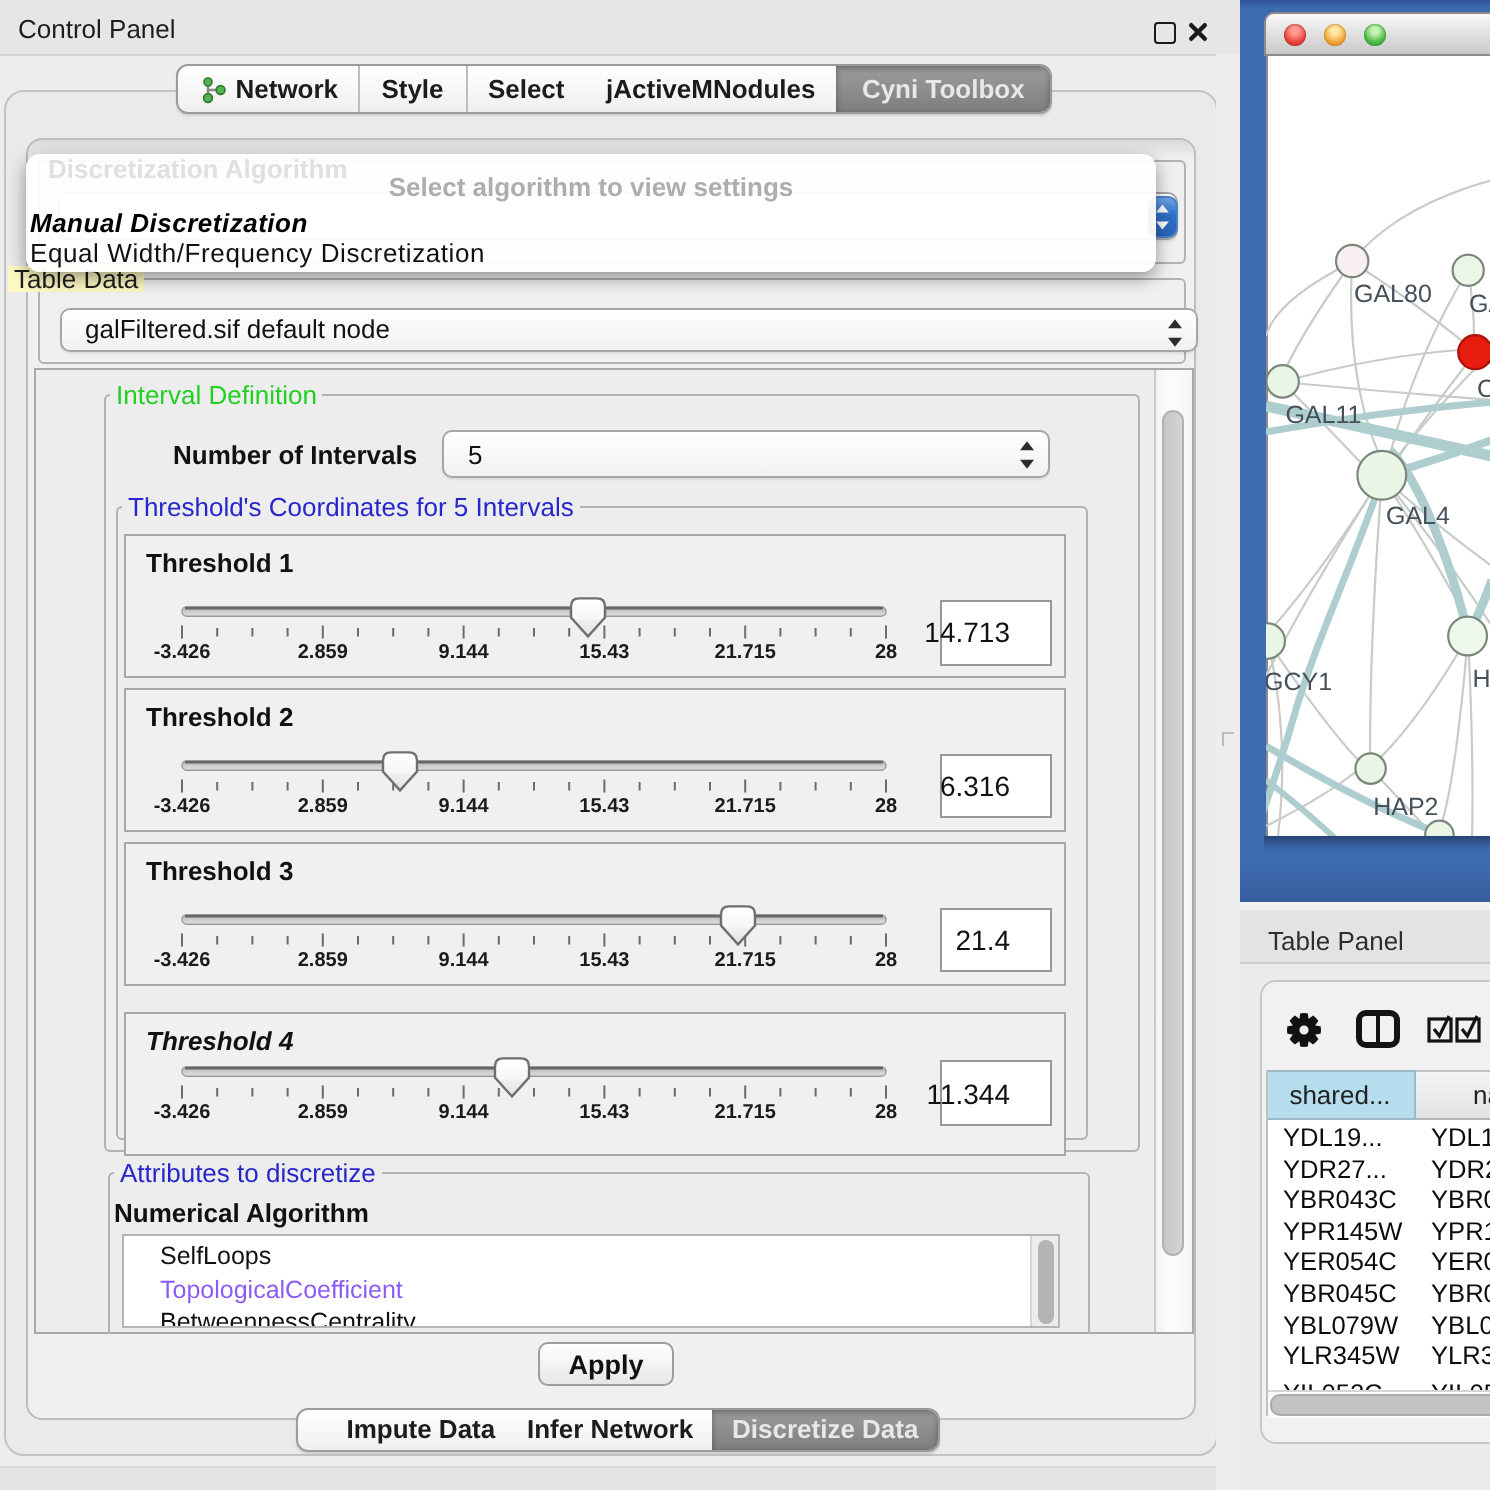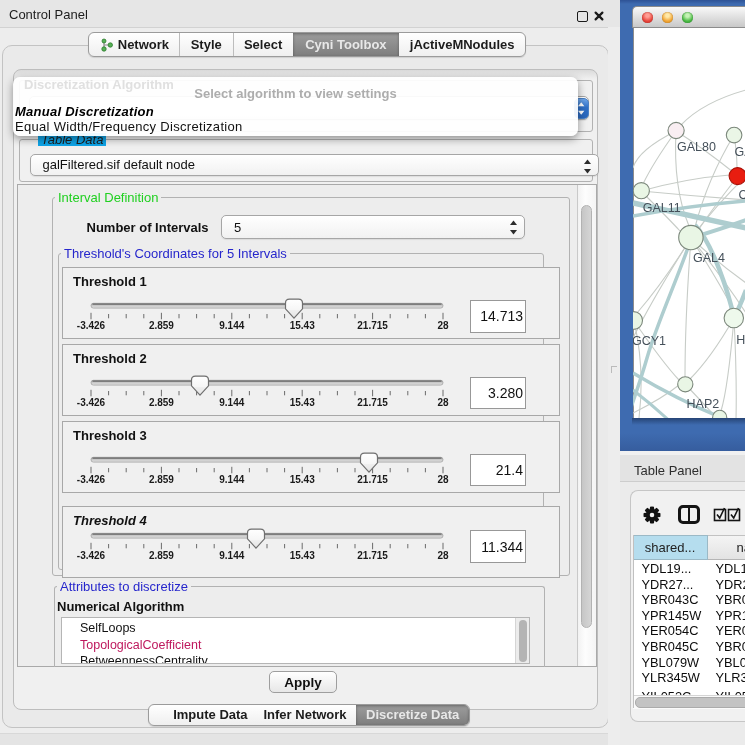--- a/index.html
+++ b/index.html
@@ -5,23 +5,23 @@
 html,body{margin:0;padding:0;}
 body{width:745px;height:745px;position:relative;overflow:hidden;background:#ededed;font-family:"Liberation Sans",sans-serif;}
 .abs{position:absolute;}
 .seg{position:absolute;border:1px solid #9b9b9b;border-radius:6px;background:linear-gradient(#ffffff,#efefef);box-shadow:0 1px 1px rgba(0,0,0,0.12);display:flex;overflow:hidden;}
 .seg .it{font-size:13px;font-weight:600;color:#1c1c1c;display:flex;align-items:center;justify-content:center;white-space:nowrap;}
 .seg .sel{background:linear-gradient(#9d9d9d,#7e7e7e);color:#e8e8e8;box-shadow:inset 0 1px 3px rgba(0,0,0,0.35);}
 .seg .dv{width:1px;background:#bdbdbd;margin:0;}
 .gbox{position:absolute;border:1px solid #b2b2b2;border-radius:3px;}
 .gtitle{position:absolute;font-size:13px;line-height:13px;padding:0 3px;}
 .combo{position:absolute;background:linear-gradient(#ffffff,#f1f1f1);border:1px solid #a6a6a6;border-radius:5px;font-size:13px;color:#111;display:flex;align-items:center;box-shadow:inset 0 1px 0 rgba(255,255,255,.8),0 1px 1px rgba(0,0,0,0.08);}
-.tpanel{position:absolute;border:1px solid #a8a8a8;background:#f0f0f0;padding-left:27px;}
+.tpanel{position:absolute;border:1px solid #a8a8a8;background:#f0f0f0;}
 .tpanel .tt{position:absolute;left:10px;top:6px;font-size:13px;font-weight:bold;color:#111;}
-.vbox{position:absolute;background:#fff;border:1px solid #989898;font-size:14px;color:#111;text-align:center;padding-right:2px;box-sizing:border-box;display:flex;align-items:center;justify-content:flex-end;}
+.vbox{position:absolute;background:#fff;border:1px solid #989898;font-size:14px;color:#111;text-align:center;padding-right:20px;box-sizing:border-box;display:flex;align-items:center;justify-content:flex-end;}
 </style>
 </head>
 <body>
 
 <div class="abs" style="left:0;top:0;width:620px;height:27px;background:#e6e6e6;border-bottom:1px solid #d2d2d2;"></div>
 <div class="abs" style="left:9px;top:7px;font-size:13px;color:#1d1d1d;">Control Panel</div>
 <div class="abs" style="left:577px;top:11px;width:9px;height:9px;border:1.6px solid #1a1a1a;border-radius:2px;"></div>
 <svg class="abs" style="left:594px;top:11px;" width="10" height="10" viewBox="0 0 10 10">
     <path d="M1.6 1.6L8.4 8.4M8.4 1.6L1.6 8.4" stroke="#1a1a1a" stroke-width="2.2" stroke-linecap="round"></path>
   </svg>
@@ -34,35 +34,35 @@
  <div class="it" style="width:90px;"><svg width="15" height="16" viewBox="0 0 15 16" style="margin-right:4px;">
         <path d="M5 4.5V12M5 8H11" stroke="#8a8a8a" stroke-width="1.2" fill="none"></path>
         <circle cx="5" cy="4" r="2" fill="#55b155" stroke="#2c7a2c" stroke-width="0.8"></circle>
         <circle cx="5" cy="12" r="2.2" fill="#55b155" stroke="#2c7a2c" stroke-width="0.8"></circle>
         <circle cx="11.3" cy="8" r="2.2" fill="#55b155" stroke="#2c7a2c" stroke-width="0.8"></circle>
       </svg>Network</div>
  <div class="dv"></div>
  <div class="it" style="width:53px;">Style</div>
  <div class="dv"></div>
  <div class="it" style="width:59px;">Select</div>
+ <div class="it" style="width:126px;">jActiveMNodules</div>
  <div class="it sel" style="width:107px;">Cyni Toolbox</div>
- <div class="it" style="width:126px;">jActiveMNodules</div>
 </div>
 
 <div class="gbox" style="left:19px;top:80px;width:572px;height:50px;"></div>
 <div class="combo" style="left:29px;top:96px;width:558px;height:22px;"></div>
 <div class="abs" style="left:574px;top:98px;width:14.5px;height:21px;border-radius:5px;background:linear-gradient(#6ea6ea,#2f6fc5 45%,#2a66ba);border:1px solid #4a80c4;box-sizing:border-box;">
  <svg width="12.5" height="19" viewBox="0 0 12.5 19">
       <path d="M6.2 3.2L9.4 7.2H3Z" fill="#fff"></path>
       <path d="M6.2 15.8L3 11.8H9.4Z" fill="#fff"></path>
     </svg>
 </div>
 
 <div class="gbox" style="left:19px;top:139px;width:572px;height:41px;"></div>
-<div class="gtitle" style="left:38px;top:133px;background:#0ea5e9;color:#1d1d1d;font-style:italic;">Table Data</div>
+<div class="gtitle" style="left:4px;top:133px;background:#fef9c3;color:#1d1d1d;">Table Data</div>
 <div class="combo" style="left:29.5px;top:153.5px;width:555.5px;height:20.5px;padding-left:12px;">galFiltered.sif default node
  <svg style="position:absolute;right:5px;top:3px;" width="11" height="17" viewBox="0 0 11 17">
       <path d="M5.5 1.6L9 6.1H2Z" fill="#2c2c2c"></path>
       <path d="M5.5 15.4L2 10.9H9Z" fill="#2c2c2c"></path>
     </svg>
 </div>
 
 <div class="abs" style="left:13px;top:77px;width:565px;height:59px;background:rgba(255,255,255,0.93);border-radius:7px;box-shadow:0 3px 9px rgba(0,0,0,0.40);"></div>
 <div class="abs" style="left:24px;top:77px;font-size:13px;font-weight:bold;color:#e0e0e0;">Discretization Algorithm</div>
 <div class="abs" style="left:13px;top:85.5px;width:565px;text-align:center;font-size:13px;font-weight:600;color:#adadad;">Select algorithm to view settings</div>
@@ -122,21 +122,21 @@
     <path d="M25.5 10.1H374.5" stroke="#676767" stroke-width="1.3" fill="none"></path>
     <path d="M24.0 18.8V25.3M41.6 20V24.3M59.2 20V24.3M76.8 20V24.3M94.4 18.8V25.3M112.0 20V24.3M129.6 20V24.3M147.2 20V24.3M164.8 18.8V25.3M182.4 20V24.3M200.0 20V24.3M217.6 20V24.3M235.2 18.8V25.3M252.8 20V24.3M270.4 20V24.3M288.0 20V24.3M305.6 18.8V25.3M323.2 20V24.3M340.8 20V24.3M358.4 20V24.3M376.0 18.8V25.3" stroke="#6b6b6b" stroke-width="1" fill="none"></path>
     <text x="24" y="35.2" font-size="10" font-weight="bold" fill="#1b1b1b" text-anchor="middle">-3.426</text>
     <text x="94.4" y="35.2" font-size="10" font-weight="bold" fill="#1b1b1b" text-anchor="middle">2.859</text>
     <text x="164.8" y="35.2" font-size="10" font-weight="bold" fill="#1b1b1b" text-anchor="middle">9.144</text>
     <text x="235.2" y="35.2" font-size="10" font-weight="bold" fill="#1b1b1b" text-anchor="middle">15.43</text>
     <text x="305.6" y="35.2" font-size="10" font-weight="bold" fill="#1b1b1b" text-anchor="middle">21.715</text>
     <text x="376" y="35.2" font-size="10" font-weight="bold" fill="#1b1b1b" text-anchor="middle">28</text>
     <path d="M124.5 14.8L124.5 9.2Q124.5 5.2 128.5 5.2L137.5 5.2Q141.5 5.2 141.5 9.2L141.5 14.8L133 24.2Z" fill="url(#kg)" stroke="#6f6f6f" stroke-width="1.2"></path>
   </svg>
-<div class="vbox" style="left:470px;top:376.8px;width:56px;height:32.5px;">3.280</div>
+<div class="vbox" style="left:470px;top:376.8px;width:56px;height:32.5px;">6.316</div>
 <div class="tpanel" style="left:62px;top:420.6px;width:469px;height:70px;">
     <div class="tt">Threshold 3</div>
   </div>
 <svg class="abs" style="left:67px;top:447.6px" width="464" height="40" viewBox="0 0 464 40">
     <rect x="24" y="9.3" width="352" height="4.8" rx="2.4" fill="url(#tg)" stroke="#9a9a9a" stroke-width="0.7"></rect>
     <path d="M25.5 10.1H374.5" stroke="#676767" stroke-width="1.3" fill="none"></path>
     <path d="M24.0 18.8V25.3M41.6 20V24.3M59.2 20V24.3M76.8 20V24.3M94.4 18.8V25.3M112.0 20V24.3M129.6 20V24.3M147.2 20V24.3M164.8 18.8V25.3M182.4 20V24.3M200.0 20V24.3M217.6 20V24.3M235.2 18.8V25.3M252.8 20V24.3M270.4 20V24.3M288.0 20V24.3M305.6 18.8V25.3M323.2 20V24.3M340.8 20V24.3M358.4 20V24.3M376.0 18.8V25.3" stroke="#6b6b6b" stroke-width="1" fill="none"></path>
     <text x="24" y="35.2" font-size="10" font-weight="bold" fill="#1b1b1b" text-anchor="middle">-3.426</text>
     <text x="94.4" y="35.2" font-size="10" font-weight="bold" fill="#1b1b1b" text-anchor="middle">2.859</text>
     <text x="164.8" y="35.2" font-size="10" font-weight="bold" fill="#1b1b1b" text-anchor="middle">9.144</text>
@@ -162,21 +162,21 @@
     <path d="M180.5 14.8L180.5 9.2Q180.5 5.2 184.5 5.2L193.5 5.2Q197.5 5.2 197.5 9.2L197.5 14.8L189 24.2Z" fill="url(#kg)" stroke="#6f6f6f" stroke-width="1.2"></path>
   </svg>
 <div class="vbox" style="left:470px;top:530.4px;width:56px;height:32.5px;">11.344</div>
 
 <div class="gbox" style="left:53.5px;top:586px;width:489px;height:80px;border-bottom:none;border-bottom-left-radius:0;border-bottom-right-radius:0;"></div>
 <div class="gtitle" style="left:57px;top:580px;background:#ededed;color:#2626cc;">Attributes to discretize</div>
 <div class="abs" style="left:57px;top:599px;font-size:13px;font-weight:bold;color:#111;">Numerical Algorithm</div>
 <div class="abs" style="left:61px;top:617px;width:469px;height:47px;background:#fff;border:1px solid #b5b5b5;box-sizing:border-box;overflow:hidden;">
  <div style="position:absolute;left:453px;top:0;width:16px;height:47px;background:#ececec;border-left:1px solid #d5d5d5;"></div>
  <div style="position:absolute;left:18px;top:3px;font-size:12.5px;color:#111;">SelfLoops</div>
- <div style="position:absolute;left:18px;top:19.5px;font-size:12.5px;color:#be185d;">TopologicalCoefficient</div>
+ <div style="position:absolute;left:18px;top:19.5px;font-size:12.5px;color:#8b5cf6;">TopologicalCoefficient</div>
  <div style="position:absolute;left:18px;top:36px;font-size:12.5px;color:#111;">BetweennessCentrality</div>
  <div style="position:absolute;left:456.5px;top:2px;width:8px;height:42px;background:#b4b4b4;border-radius:4px;"></div>
 </div>
 
 <div class="abs" style="left:269px;top:671px;width:66px;height:20px;border:1px solid #9e9e9e;border-radius:5px;background:linear-gradient(#ffffff,#e7e7e7);display:flex;align-items:center;justify-content:center;font-size:13.5px;font-weight:600;color:#111;">Apply</div>
 <div class="seg" style="left:148px;top:703.5px;width:320px;height:20.5px;">
  <div class="it" style="width:92px;padding-left:18px;">Impute Data</div>
  <div class="it" style="width:108.5px;">Infer Network</div>
  <div class="it sel" style="width:119.5px;">Discretize Data</div>
 </div>

